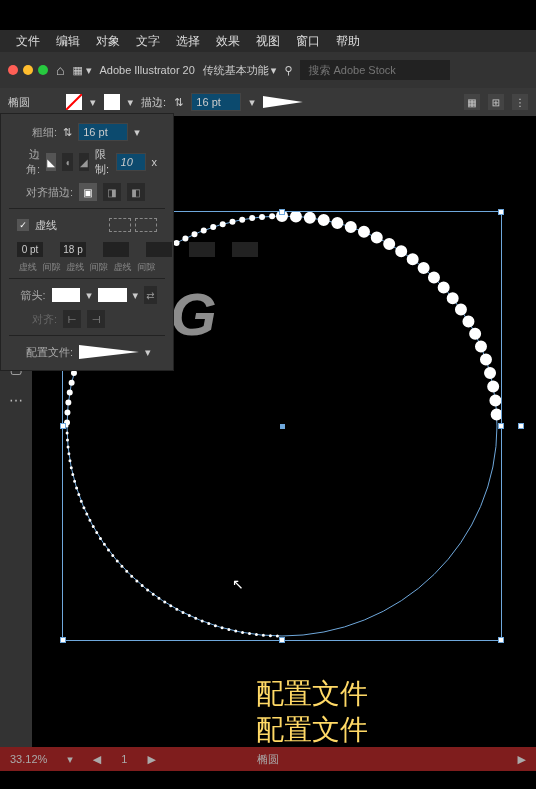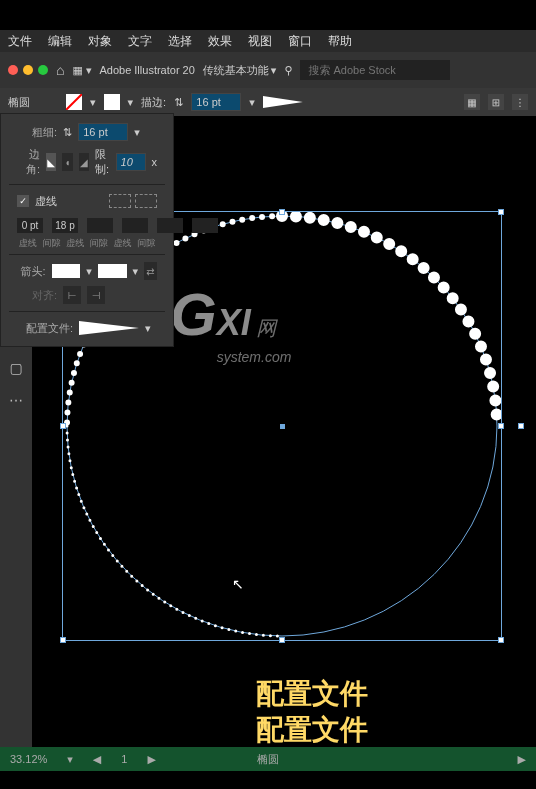--- a/index.html
+++ b/index.html
@@ -1,17 +1,17 @@
 <!DOCTYPE html>
 <html><head>
 <meta charset="utf-8">
 <style>
 *{box-sizing:border-box;margin:0;padding:0;font-family:Arial,"Microsoft YaHei",sans-serif;user-select:none}
 body{background:#000;width:536px;height:789px;overflow:hidden;position:relative;color:#ccc;font-size:11px}
-.menubar{position:absolute;top:30px;left:0;right:0;height:22px;background:#2a2a2a;display:flex;padding:0 0;align-items:center}
+.menubar{position:absolute;top:30px;left:0;right:0;height:22px;background:#2a2a2a;display:flex;padding:0 8px;align-items:center}
 .menubar span{padding:0 8px;color:#ddd;font-size:12px}
 .topbar{position:absolute;top:52px;left:0;right:0;height:36px;background:#333;display:flex;align-items:center;gap:8px;padding:0 8px}
 .traffic{display:flex;gap:5px}
 .traffic b{width:10px;height:10px;border-radius:50%;display:inline-block}
 .traffic b:nth-child(1){background:#ff5f56}.traffic b:nth-child(2){background:#ffbd2e}.traffic b:nth-child(3){background:#27c93f}
 .home-icon{color:#ccc;font-size:14px}
 .ddown{background:none;border:none;color:#ccc;font-size:11px;display:flex;align-items:center;gap:2px}
 .searchbox{background:#222;border:none;padding:4px 8px;color:#888;width:150px;font-size:11px}
 .optbar{position:absolute;top:88px;left:0;right:0;height:28px;background:#383838;display:flex;align-items:center;gap:8px;padding:0 8px}
 .swatch{width:16px;height:16px;display:inline-block}
@@ -31,43 +31,43 @@
 .panel-row{display:flex;align-items:center;padding:3px 8px;gap:6px;min-height:24px}
 .panel-label{color:#aaa;font-size:11px;width:40px;text-align:right}
 .panel-label.dim{color:#666}
 .cap-btn,.join-btn{width:18px;height:18px;background:#2a2a2a;display:flex;align-items:center;justify-content:center;font-size:10px;color:#999}
 .cap-btn.active,.join-btn.active{background:#555;color:#fff}
 .sep{border-top:1px solid #222;margin:4px 0}
 .chk{width:12px;height:12px;background:#555;display:inline-flex;align-items:center;justify-content:center;font-size:9px;color:#fff}
 .dash-block{width:24px;height:14px;background:#2a2a2a}
 .dash-icons{display:flex;gap:4px;margin-left:auto}
 .dash-icons span{width:22px;height:14px;border:1px dashed #888}
-.gapfields{display:flex;gap:9px}
+.gapfields{display:flex;gap:17px}
 .gapfields input{width:26px;background:#222;border:none;color:#ccc;padding:2px;font-size:10px;text-align:center}
 .gaplabels{display:flex;gap:2px;padding:0 8px}
 .gaplabels span{width:26px;font-size:9px;color:#888;text-align:center}
 .arrowsel{width:40px;height:14px;background:#fff;display:inline-block}
 .arrowsel.tri{clip-path:polygon(0 0,100% 50%,0 100%)}
 .canvas{position:absolute;left:32px;top:116px;right:0;bottom:30px;background:#000}
 .artboard{position:absolute;left:30px;top:60px;width:440px;height:480px}
 .bbox{position:absolute;left:0;top:35px;width:440px;height:430px;border:1px solid #6fa8dc}
 .handle{position:absolute;width:6px;height:6px;background:#fff;border:1px solid #6fa8dc}
 .handle.tl{top:-3px;left:-3px}.handle.tr{top:-3px;right:-3px}.handle.bl{bottom:-3px;left:-3px}.handle.br{bottom:-3px;right:-3px}
 .handle.tm{top:-3px;left:50%;margin-left:-3px}.handle.bm{bottom:-3px;left:50%;margin-left:-3px}
 .handle.ml{left:-3px;top:50%;margin-top:-3px}.handle.mr{right:-3px;top:50%;margin-top:-3px}
 .handle.ext{right:-23px;top:50%;margin-top:-3px}
 svg.ellipse{position:absolute;left:0;top:35px;width:440px;height:430px}
 .center-pt{position:absolute;left:218px;top:248px;width:5px;height:5px;background:#6fa8dc}
 .cursor{position:absolute;left:170px;top:400px;color:#fff;font-size:14px}
-.annotation{position:absolute;left:150px;top:560px;color:#ffd966;font-size:28px;font-weight:bold;text-align:center;line-height:1.3;width:260px}
+.annotation{position:absolute;left:150px;top:560px;color:#ffd966;font-size:28px;font-weight:normal;text-align:center;line-height:1.3;width:260px}
 .watermark{position:absolute;left:170px;top:280px;color:rgba(220,220,220,0.5);font-size:20px;font-style:italic;display:flex;align-items:baseline}
 .watermark .g{font-size:60px;font-weight:bold;color:rgba(200,200,200,0.7)}
 .watermark .xi{font-size:36px;font-weight:bold;color:rgba(200,200,200,0.7)}
 .watermark .rest{font-size:14px}
-.statusbar{position:absolute;bottom:18px;left:0;right:0;height:24px;background:#14532d;display:flex;align-items:center;padding:0 10px;gap:20px;color:#aaa;font-size:11px}
+.statusbar{position:absolute;bottom:18px;left:0;right:0;height:24px;background:#7f1d1d;display:flex;align-items:center;padding:0 10px;gap:20px;color:#aaa;font-size:11px}
 .statusbar .center{position:absolute;left:50%;transform:translateX(-50%)}
 .statusbar .r{margin-left:auto}
 </style>
 </head>
 <body>
 
 <div class="menubar">
   <span>文件</span>
   <span>编辑</span>
   <span>对象</span>
@@ -149,41 +149,43 @@
     <span class="cursor">↖</span>
   </div>
   <div class="annotation">
     <div>配置文件</div>
     <div>配置文件</div>
   </div>
 </div>
 
 <div class="watermark">
   <span class="g">G</span>
-  <span>
-    <span><span class="xi">XI</span><span> 网</span></span><br>
-    <span class="rest">system.com</span>
-  </span>
 </div>
 
 <div class="panel">
   <div class="panel-row">
     <span class="panel-label">粗细:</span>
     <span>⇅</span>
     <input class="numfield" value="16 pt" style="">
     <span>▾</span>
   </div>
   <div class="panel-row">
     <span class="panel-label">边角:</span>
     <span class="join-btn active">◣</span>
     <span class="join-btn">◖</span>
     <span class="join-btn">◢</span>
     <span>限制:</span>
     <input class="numfield" style="width: 30px; font-style: italic;" value="10">
     <span>x</span>
+  </div>
+  <div class="panel-row">
+    <span class="panel-label" style="width:56px">对齐描边:</span>
+    <span class="join-btn active">▣</span>
+    <span class="join-btn">◨</span>
+    <span class="join-btn">◧</span>
   </div>
   <div class="sep"></div>
   <div class="panel-row">
     <span class="chk">✓</span>
     <span>虚线</span>
     <div class="dash-icons">
       <span></span>
       <span></span>
     </div>
   </div>

